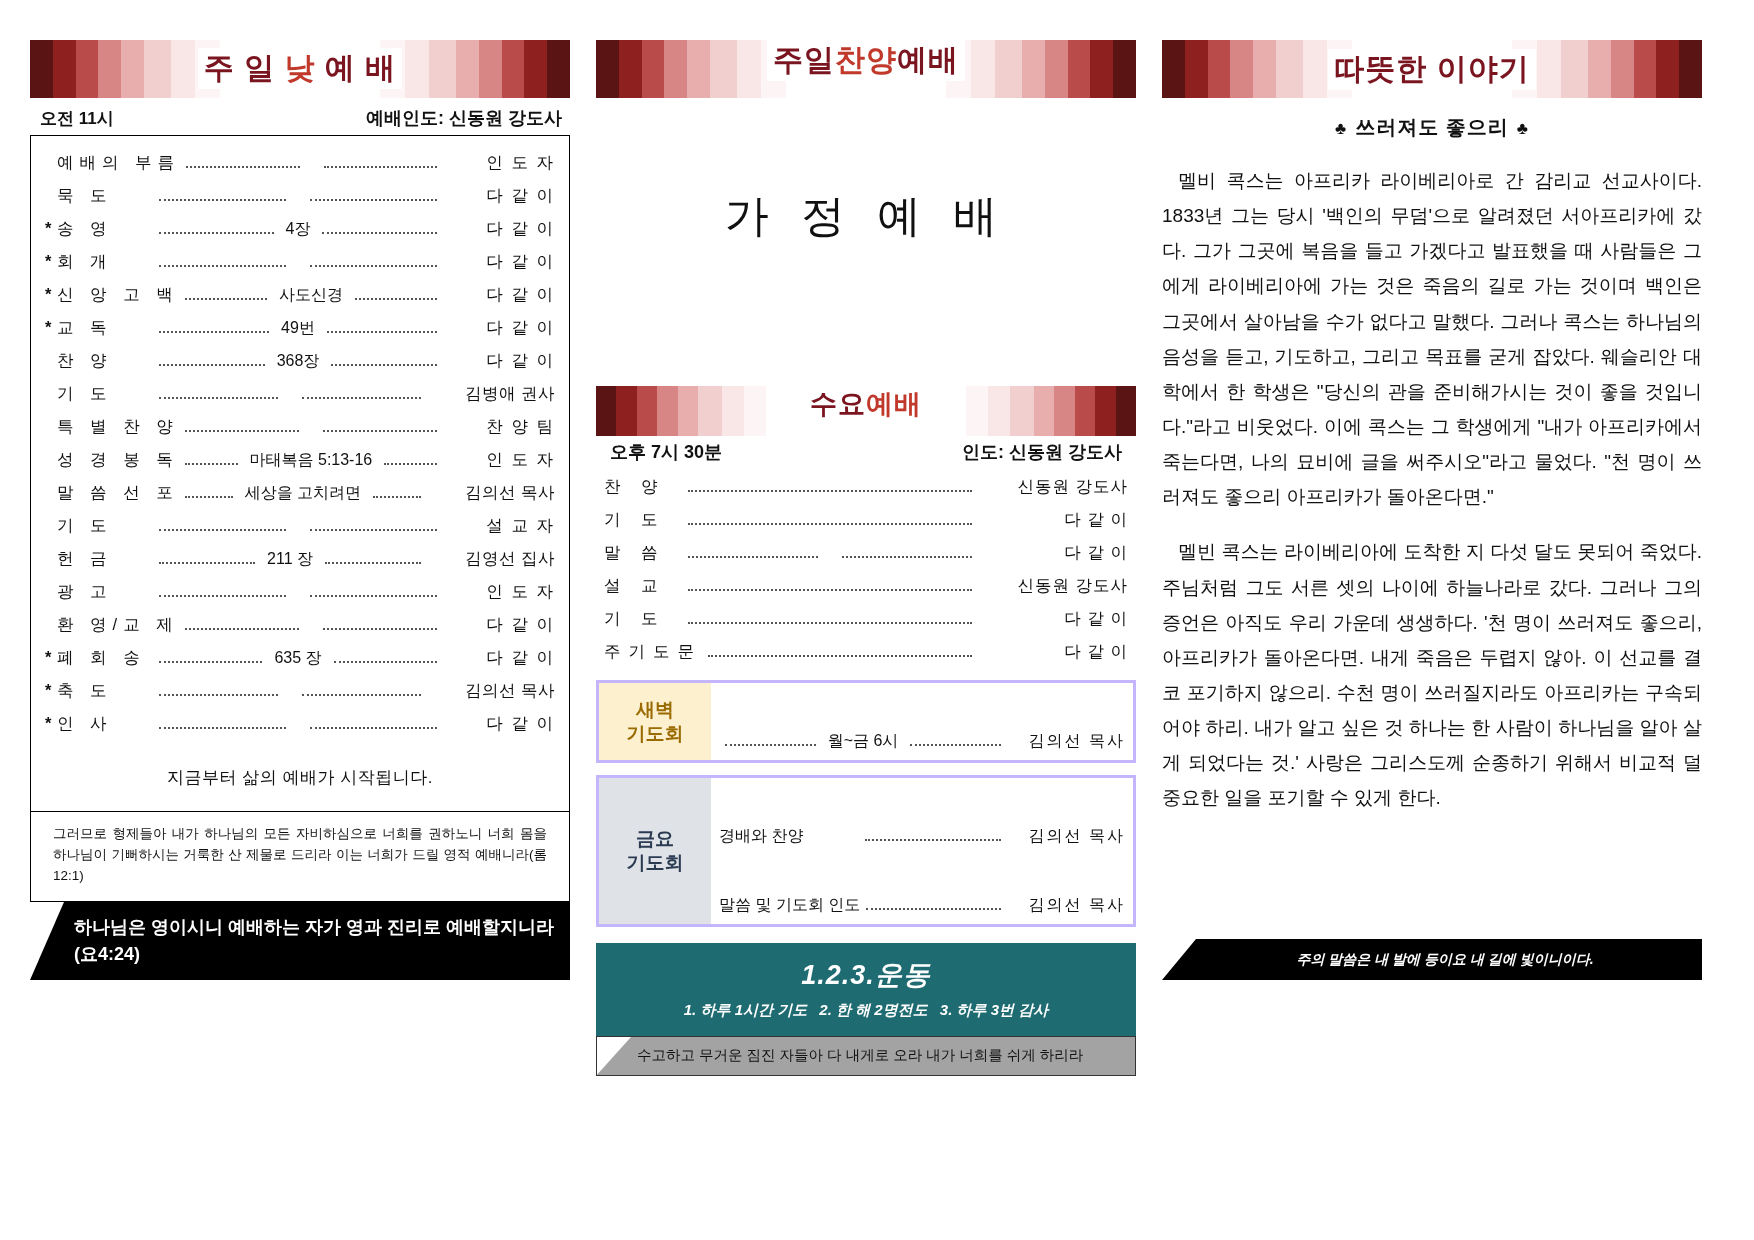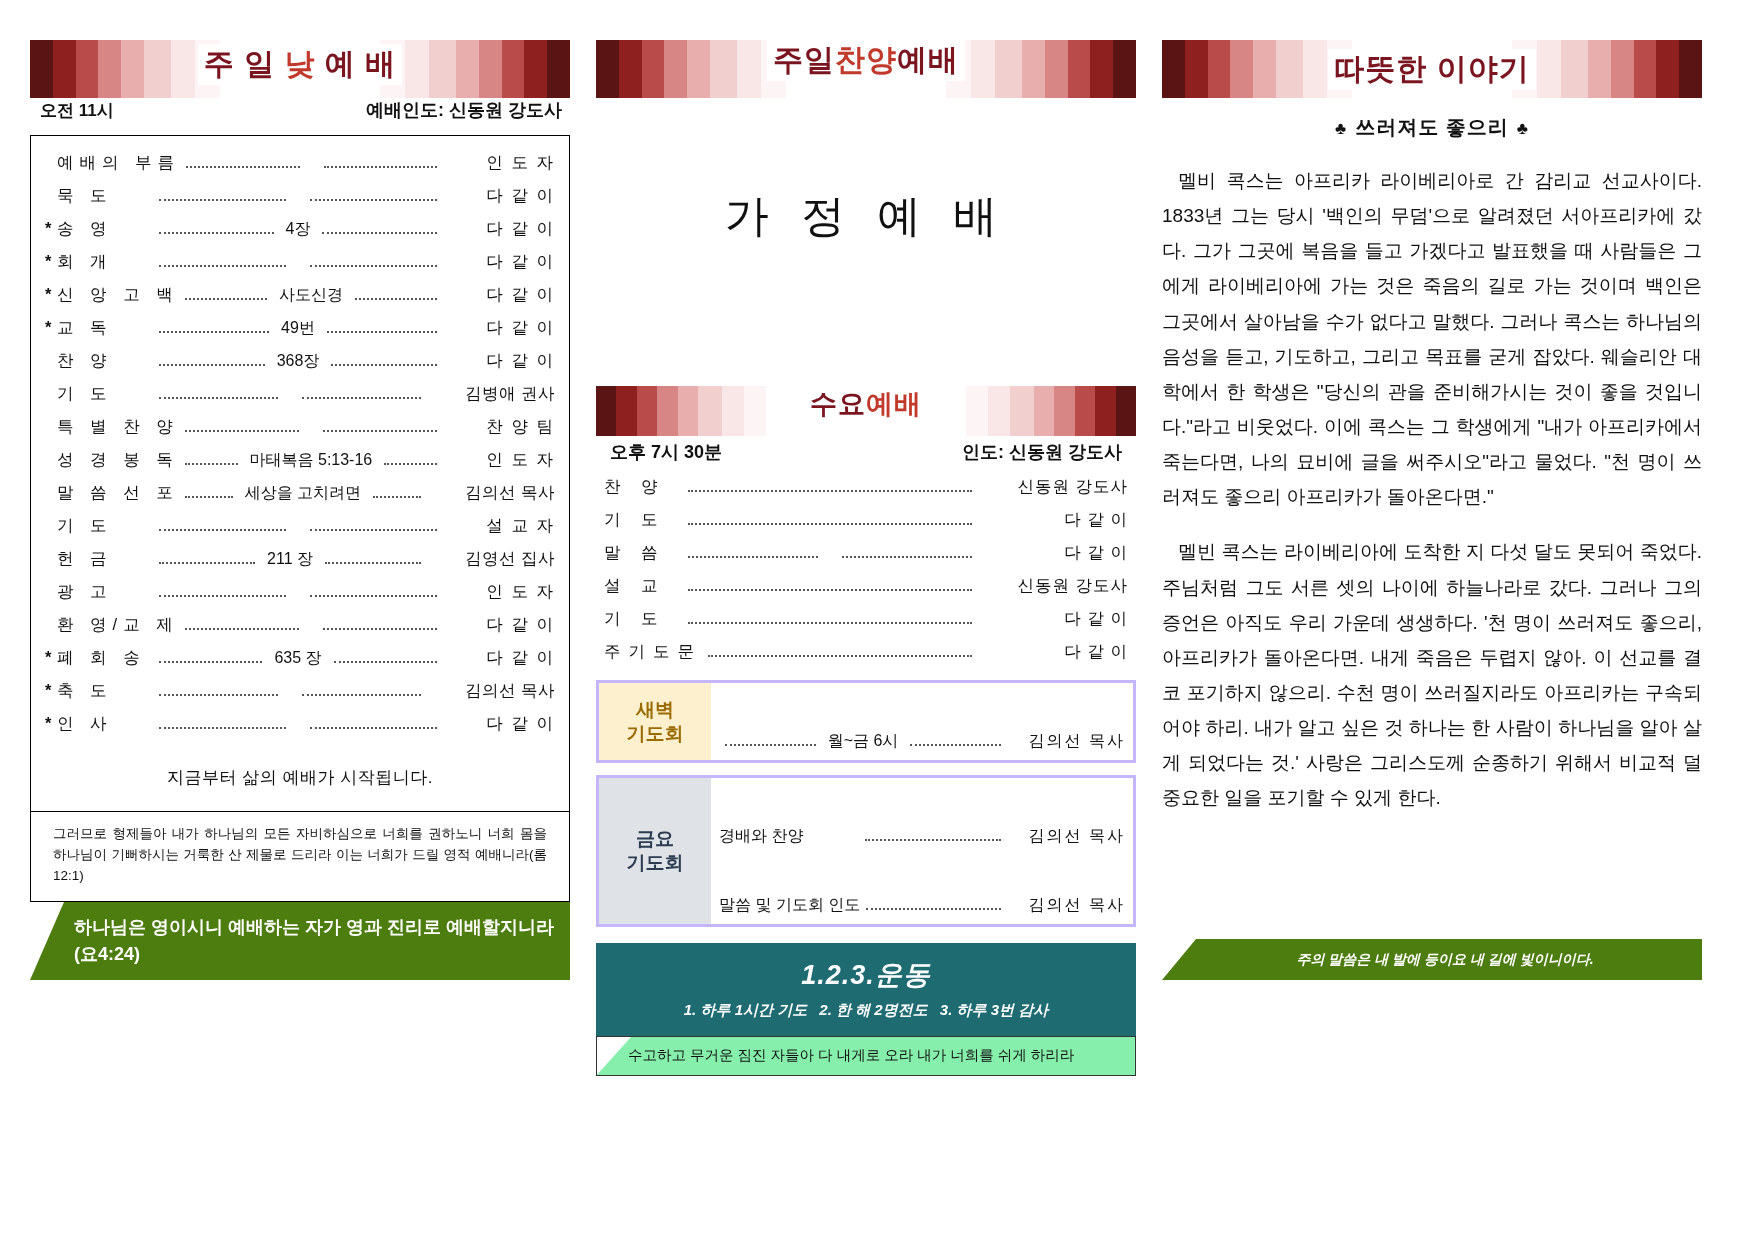--- a/index.html
+++ b/index.html
@@ -89,21 +89,20 @@
     align-items: baseline;
     font-size: 17px;
     padding: 0 8px 5px 10px;
   }
   .svc-head .time { font-weight: bold; }
   .svc-head .lead { font-weight: bold; font-size: 18px; }
 
   .svc-box {
     border: 1px solid #000;
     padding: 10px 14px 8px 14px;
-    margin-top: 8px;
   }
   .row {
     display: flex;
     align-items: baseline;
     font-size: 16.5px;
     padding: 5.5px 0;
     white-space: nowrap;
   }
   .row .star { width: 12px; display:inline-block; font-weight:bold; }
   .row .name {
@@ -141,43 +140,43 @@
     font-size: 13.5px;
     line-height: 1.55;
     text-align: justify;
   }
   .footnote { font-size: 14px; padding: 10px 4px 0 4px; }
 
   
   .ribbon {
     position: relative;
     margin-top: auto;
-    background: #4d7c0f;
+    background: #000000;
     color: #fff;
     padding: 12px 16px 12px 44px;
     font-size: 18px;
     font-weight: bold;
     line-height: 1.5;
   }
   .ribbon .fold {
     position: absolute;
     left: 0; top: 0;
     width: 34px; height: 100%;
     background: #ffffff;
     clip-path: polygon(0 0, 100% 0, 0 100%);
   }
   .ribbon.small { font-size: 14px; font-weight: bold; font-style: italic; padding: 10px 14px 10px 40px; text-align:center;}
   .ribbon.plain {
-    background: #86efac;
+    background: #a3a3a3;
     color: #111;
     border: 1px solid #333;
     font-weight: normal;
     font-size: 14.5px;
     line-height: 1.5;
-    padding: 8px 10px 8px 31px;
+    padding: 8px 10px 8px 40px;
   }
   .ribbon.plain .fold { background:#fff; border-right:0; }
 
   
   .home-worship {
     text-align: center;
     font-size: 44px;
     letter-spacing: 10px;
     font-weight: normal;
     padding: 96px 0 140px 0;

